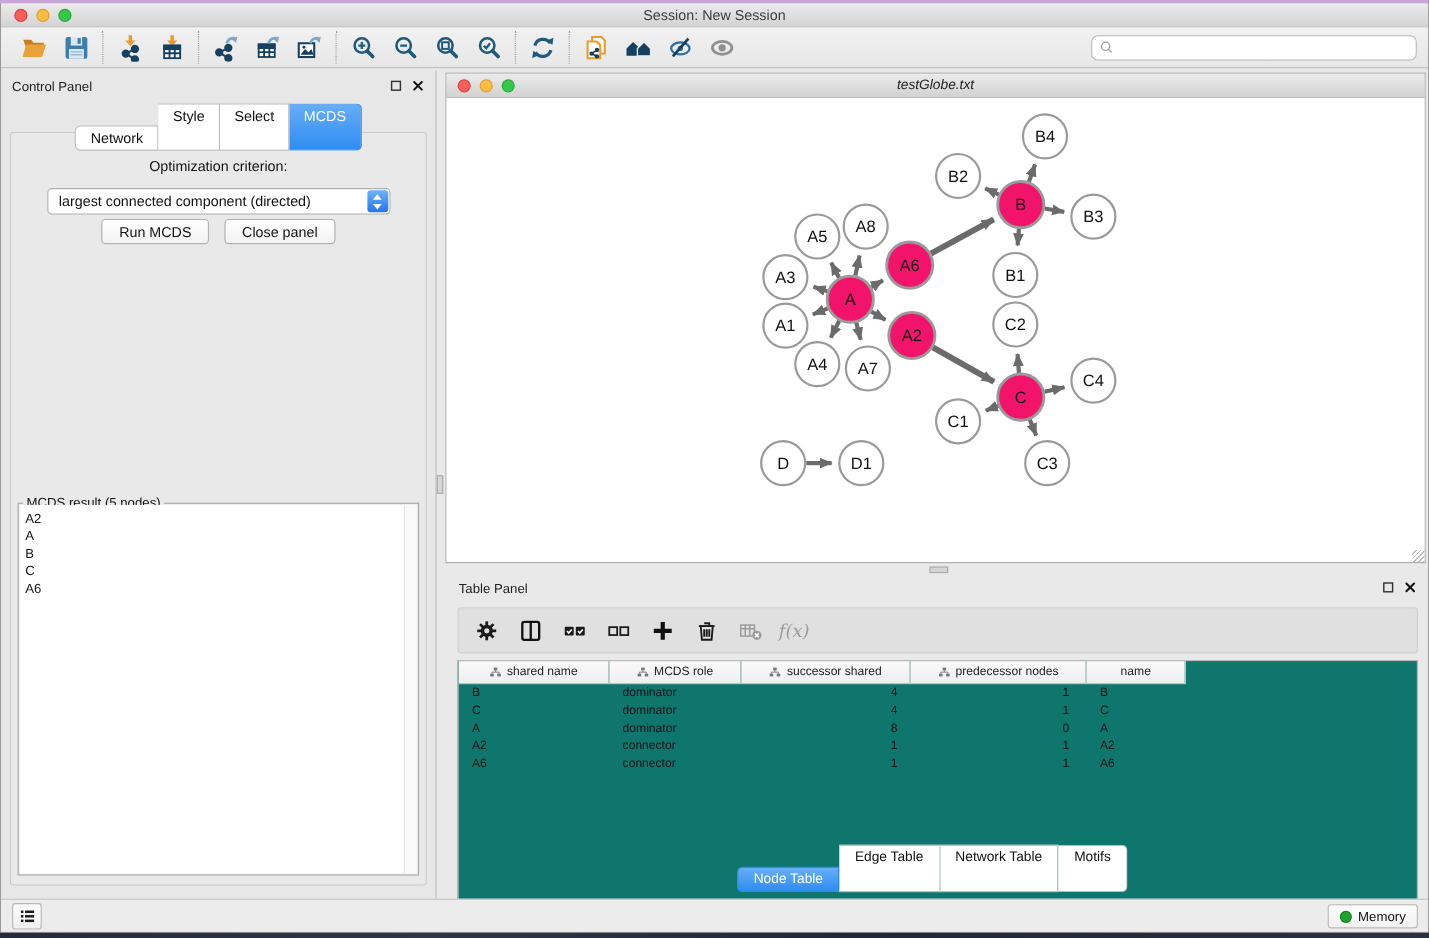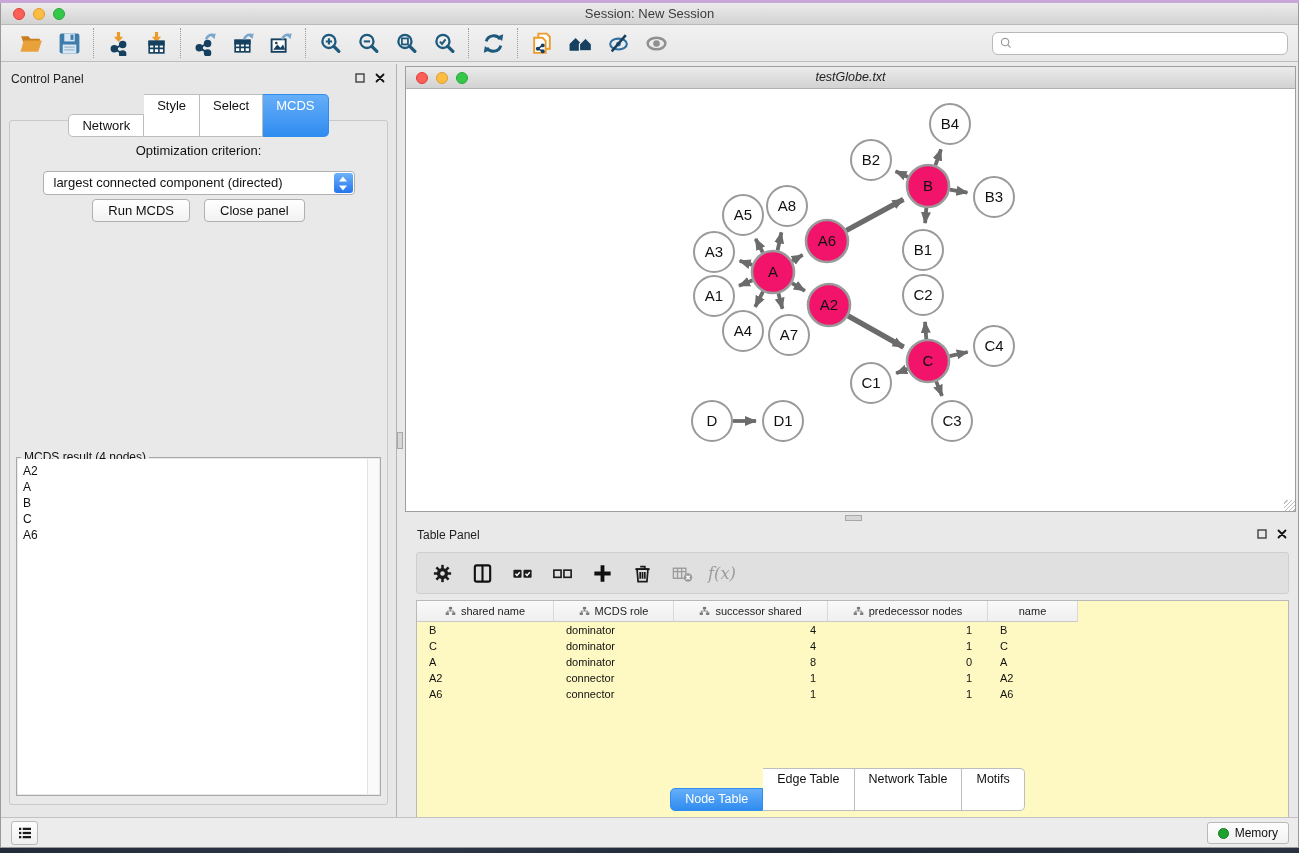--- a/index.html
+++ b/index.html
@@ -69,21 +69,21 @@
   .div-handle-h { position:absolute; left:448px; top:451px; width:17px; height:6px; background:#d6d6d6; border:1px solid #a8a8a8; cursor:row-resize; }
 
   
   .table-panel { position:absolute; left:0; right:0; top:456px; bottom:0; }
   .tp-header { position:relative; height:26px; padding:8px 0 0 20px; font-size:12px; color:#222; }
   .tp-toolbar { position:absolute; left:19px; right:9px; top:32px; height:42px; background:#e0e0e0; border:1px solid #cfcfcf; border-radius:3px; display:flex; align-items:center; padding-left:6px; gap:2px; }
   .tp-btn { height:32px; min-width:38px; border:none; background:transparent; display:flex; align-items:center; justify-content:center; cursor:pointer; }
   .tp-btn svg { width:23px; height:23px; }
   .tp-btn.wide svg { width:34px; }
   .tp-btn.disabled { cursor:default; }
-  .tp-table { position:absolute; left:19px; right:9px; top:80px; height:244px; background:#fef9c3; border:1px solid #b9b9b9; font-size:11px; overflow:hidden; }
+  .tp-table { position:absolute; left:19px; right:9px; top:80px; height:244px; background:#0f766e; border:1px solid #b9b9b9; font-size:11px; overflow:hidden; }
   .th-row { display:flex; height:21px; }
   .th-cell { background:linear-gradient(#f9f9f9,#efefef); border-right:1px solid #d9d9d9; border-bottom:1px solid #c9c9c9; display:flex; align-items:center; justify-content:center; gap:5px; color:#222; }
   .th-cell svg { width:11px; height:11px; }
   .tb-row { display:flex; height:16px; align-items:center; }
   .tb-cell { color:#111; white-space:nowrap; overflow:hidden; }
   .al { text-align:left; padding-left:12px; }
   .ar { text-align:right; }
   .tp-tabs { position:absolute; left:0; right:0; bottom:6px; display:flex; justify-content:center; }
   .tp-tabs .seg-tab { font-size:12.5px; padding:3px 14px; }
 
@@ -341,21 +341,21 @@
                   <polygon points="5,1.5 9,6.5 1,6.5" fill="#fff"></polygon>
                   <polygon points="1,10.5 9,10.5 5,15.5" fill="#fff"></polygon>
                 </svg>
             </span>
           </div>
           <div class="btn-row">
             <button class="mac-btn">Run MCDS</button>
             <button class="mac-btn">Close panel</button>
           </div>
           <div class="result-fieldset">
-            <span class="result-legend">MCDS result (4 nodes)</span>
+            <span class="result-legend">MCDS result (5 nodes)</span>
             <div class="result-list" id="result-list">
                 <div class="result-item">A2</div>
                 <div class="result-item">A</div>
                 <div class="result-item">B</div>
                 <div class="result-item">C</div>
                 <div class="result-item">A6</div>
               </div>
             <div class="result-scroll"></div>
           </div>
         </div>

